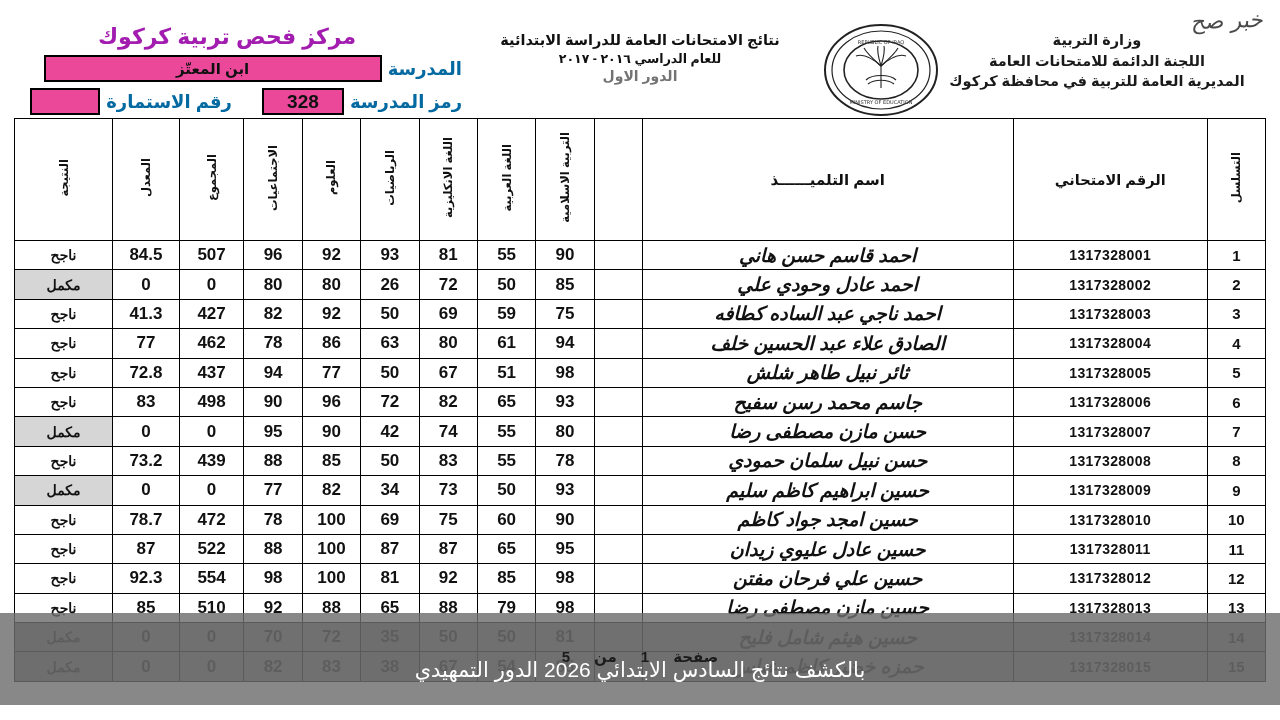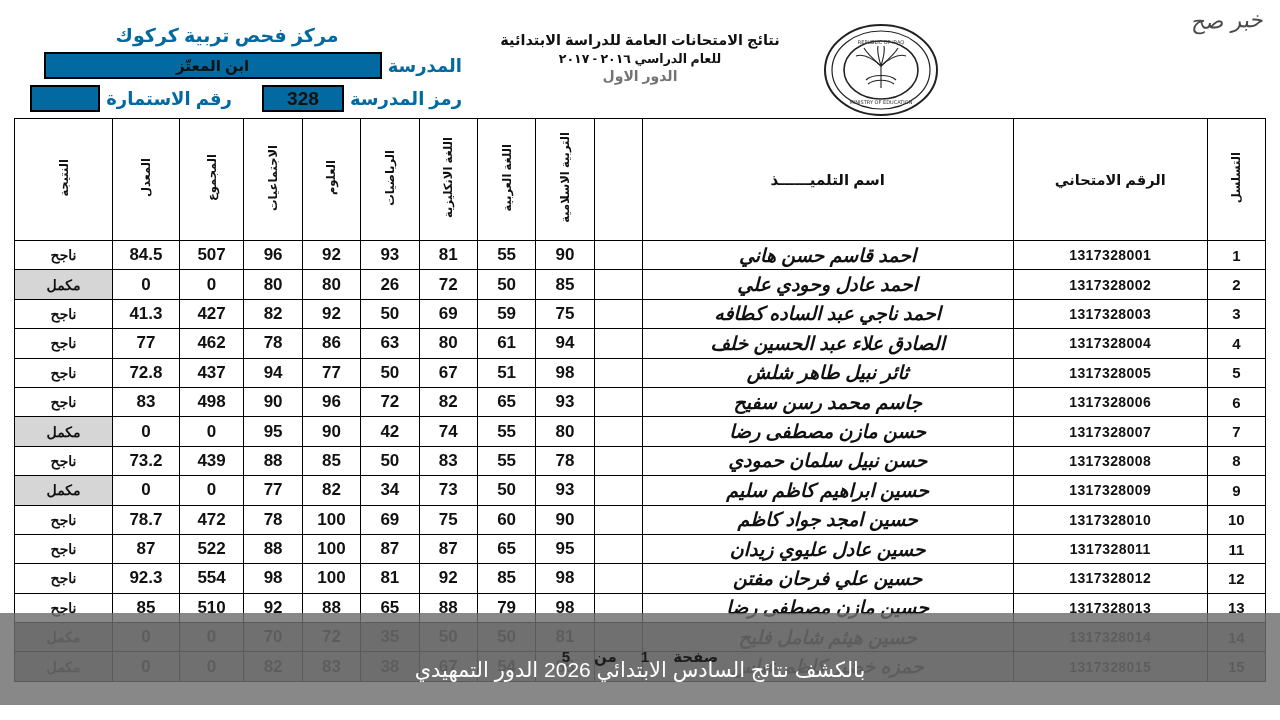--- a/index.html
+++ b/index.html
@@ -78,41 +78,41 @@
   .hdr-left {
     position: absolute;
     top: 24px;
     right: 818px;
     width: 440px;
     direction: rtl;
   }
   .center-title {
     text-align: center;
     font-weight: bold;
-    font-size: 19px;
-    color: #0369a1;
+    font-size: 22px;
+    color: #a21caf;
     margin-bottom: 5px;
     padding-right: 30px;
   }
   .field-row {
     display: flex;
     align-items: center;
     justify-content: flex-start;
     margin-bottom: 6px;
     gap: 6px;
   }
   .field-label {
     font-weight: bold;
     font-size: 18px;
     color: #0369a1;
     white-space: nowrap;
   }
   .field-box {
     border: 2px solid #000;
-    background: #0369a1;
+    background: #ec4899;
     height: 27px;
     display: flex;
     align-items: center;
     justify-content: center;
     font-weight: bold;
     font-size: 15px;
     color: #111;
   }
   .box-school { width: 338px; }
   .box-code   { width: 82px; font-family: "Liberation Sans", sans-serif; font-size: 19px; }
@@ -233,20 +233,25 @@
 </style>
 </head>
 <body>
 
 <div id="page">
 
   <div class="header">
 
     <div class="handwriting">خبر صح</div>
 
+    <div class="hdr-right">
+      <div>وزارة التربية</div>
+      <div>اللجنة الدائمة للامتحانات العامة</div>
+      <div>المديرية العامة للتربية في محافظة كركوك</div>
+    </div>
 
     <div class="emblem">
       <svg viewBox="0 0 118 96" width="118" height="96" aria-hidden="true">
         <ellipse cx="59" cy="48" rx="56" ry="45" fill="none" stroke="#222" stroke-width="2"></ellipse>
         <ellipse cx="59" cy="48" rx="49" ry="39" fill="none" stroke="#222" stroke-width="1.2"></ellipse>
         <ellipse cx="59" cy="48" rx="37" ry="29" fill="none" stroke="#222" stroke-width="1.6"></ellipse>
         <g stroke="#222" stroke-width="1.1" fill="none">
           <path d="M59 44 L59 66"></path>
           <path d="M59 44 C48 34 40 32 34 34"></path>
           <path d="M59 44 C70 34 78 32 84 34"></path>

